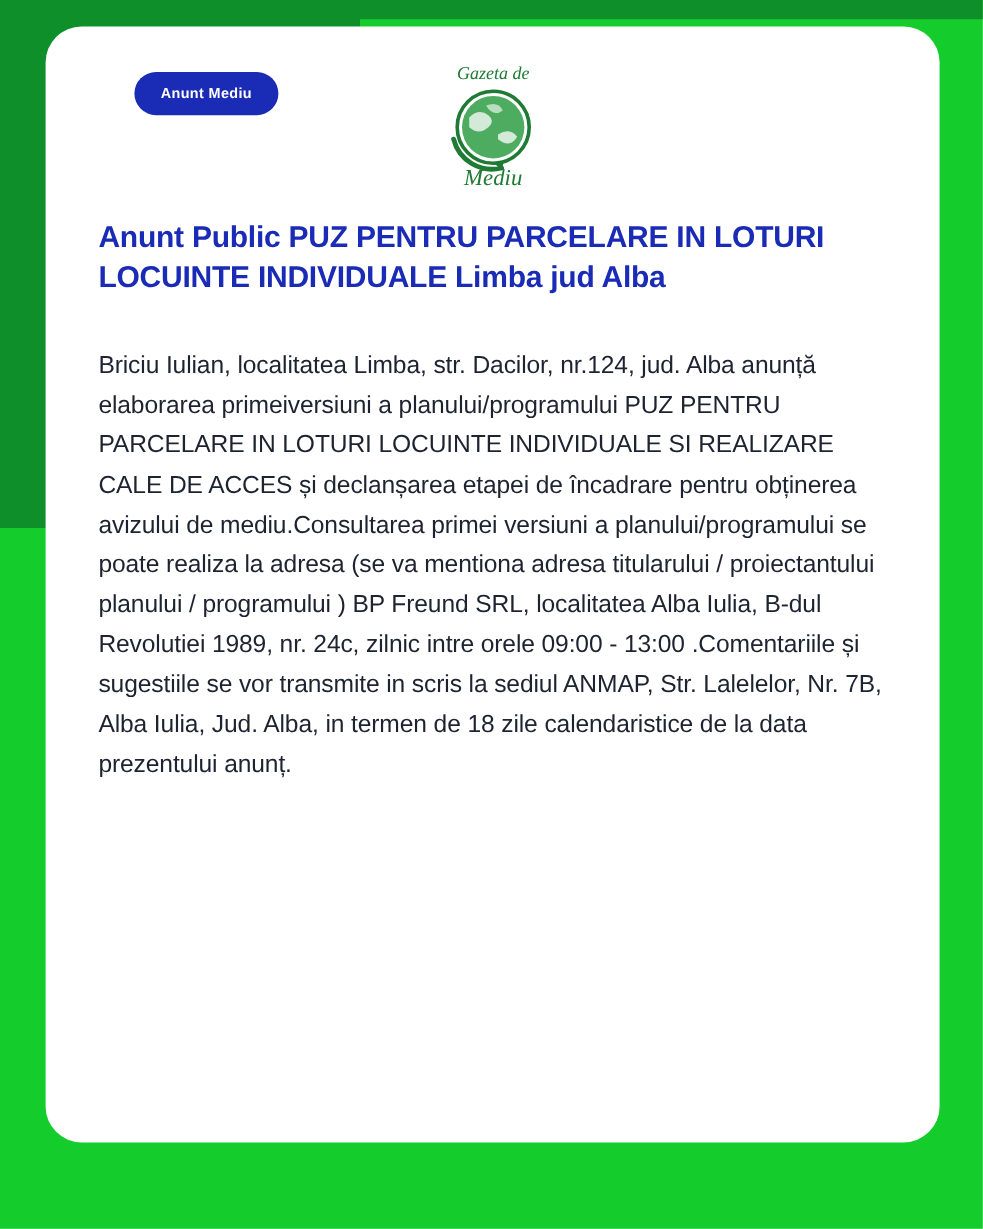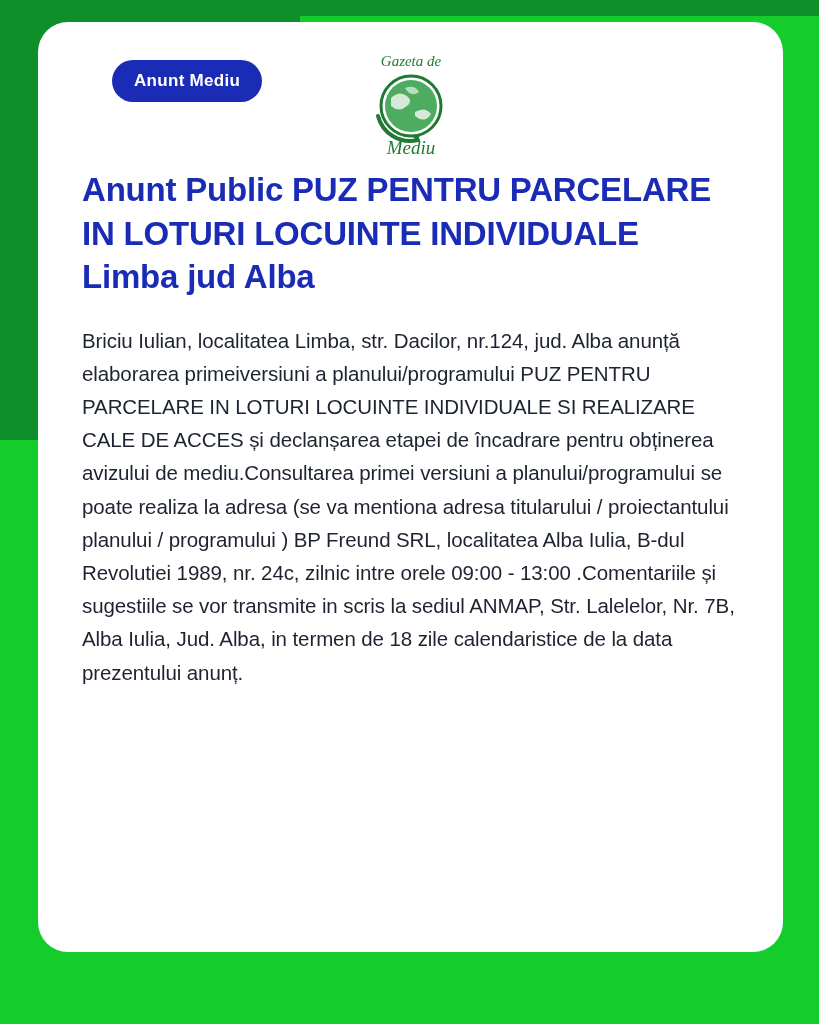--- a/index.html
+++ b/index.html
@@ -39,49 +39,49 @@
     padding: 26px 44px 20px 44px;
   }
   .card-head {
     position: relative;
     height: 120px;
   }
   .badge {
     display: inline-block;
     background: #1a2bb5;
     color: #ffffff;
-    font-size: 17px;
+    font-size: 12px;
     font-weight: bold;
     letter-spacing: 0.3px;
     padding: 11px 22px;
     border-radius: 22px;
     position: absolute;
     left: 30px;
     top: 12px;
   }
   .logo {
     position: absolute;
     left: 50%;
     transform: translateX(-50%);
     top: 0px;
     width: 110px;
     height: 112px;
     text-align: right;
   }
   .logo svg { display: block; margin: 0 auto; }
   .title {
-    margin-top: 0;
+    margin-top: 14px;
     color: #1a2bb5;
-    font-size: 33px;
+    font-size: 25px;
     line-height: 1.32;
     font-weight: bold;
     letter-spacing: -0.2px;
   }
   .body-text {
-    margin-top: 25px;
+    margin-top: 40px;
     color: #1d2330;
     font-size: 20.5px;
     line-height: 1.62;
     letter-spacing: -0.1px;
     white-space: pre-wrap;
   }
 </style>
 </head>
 <body>
 

